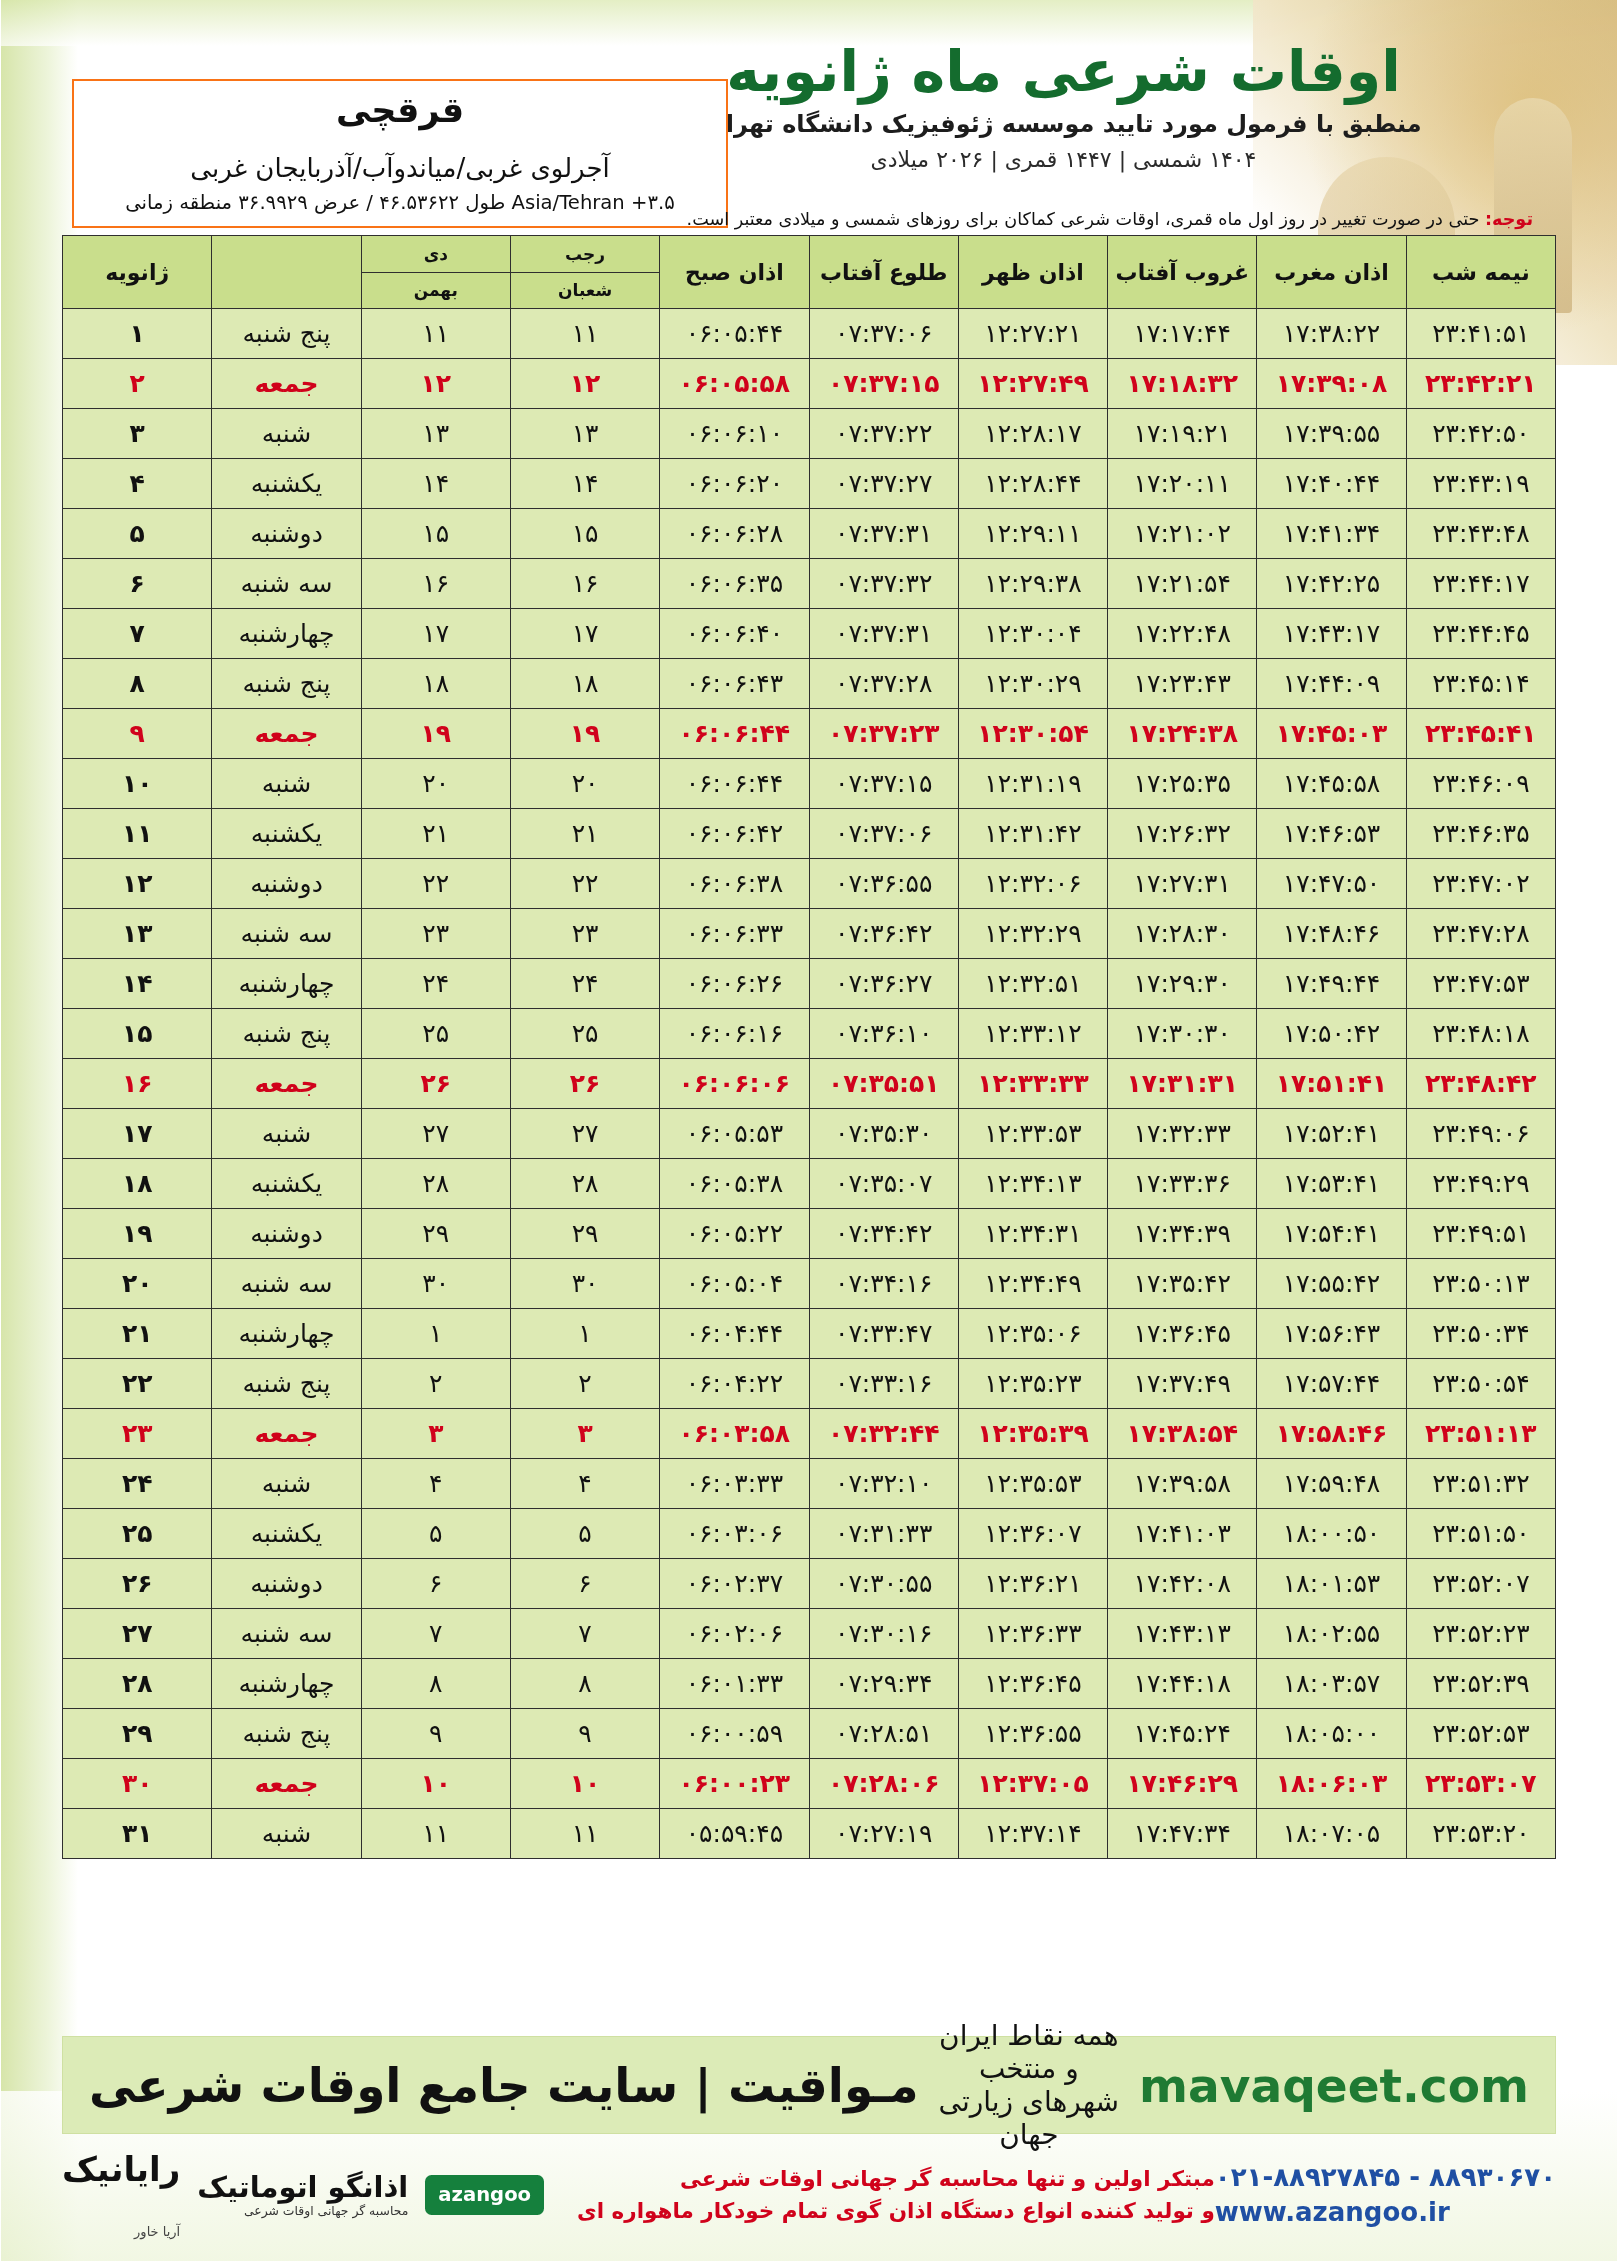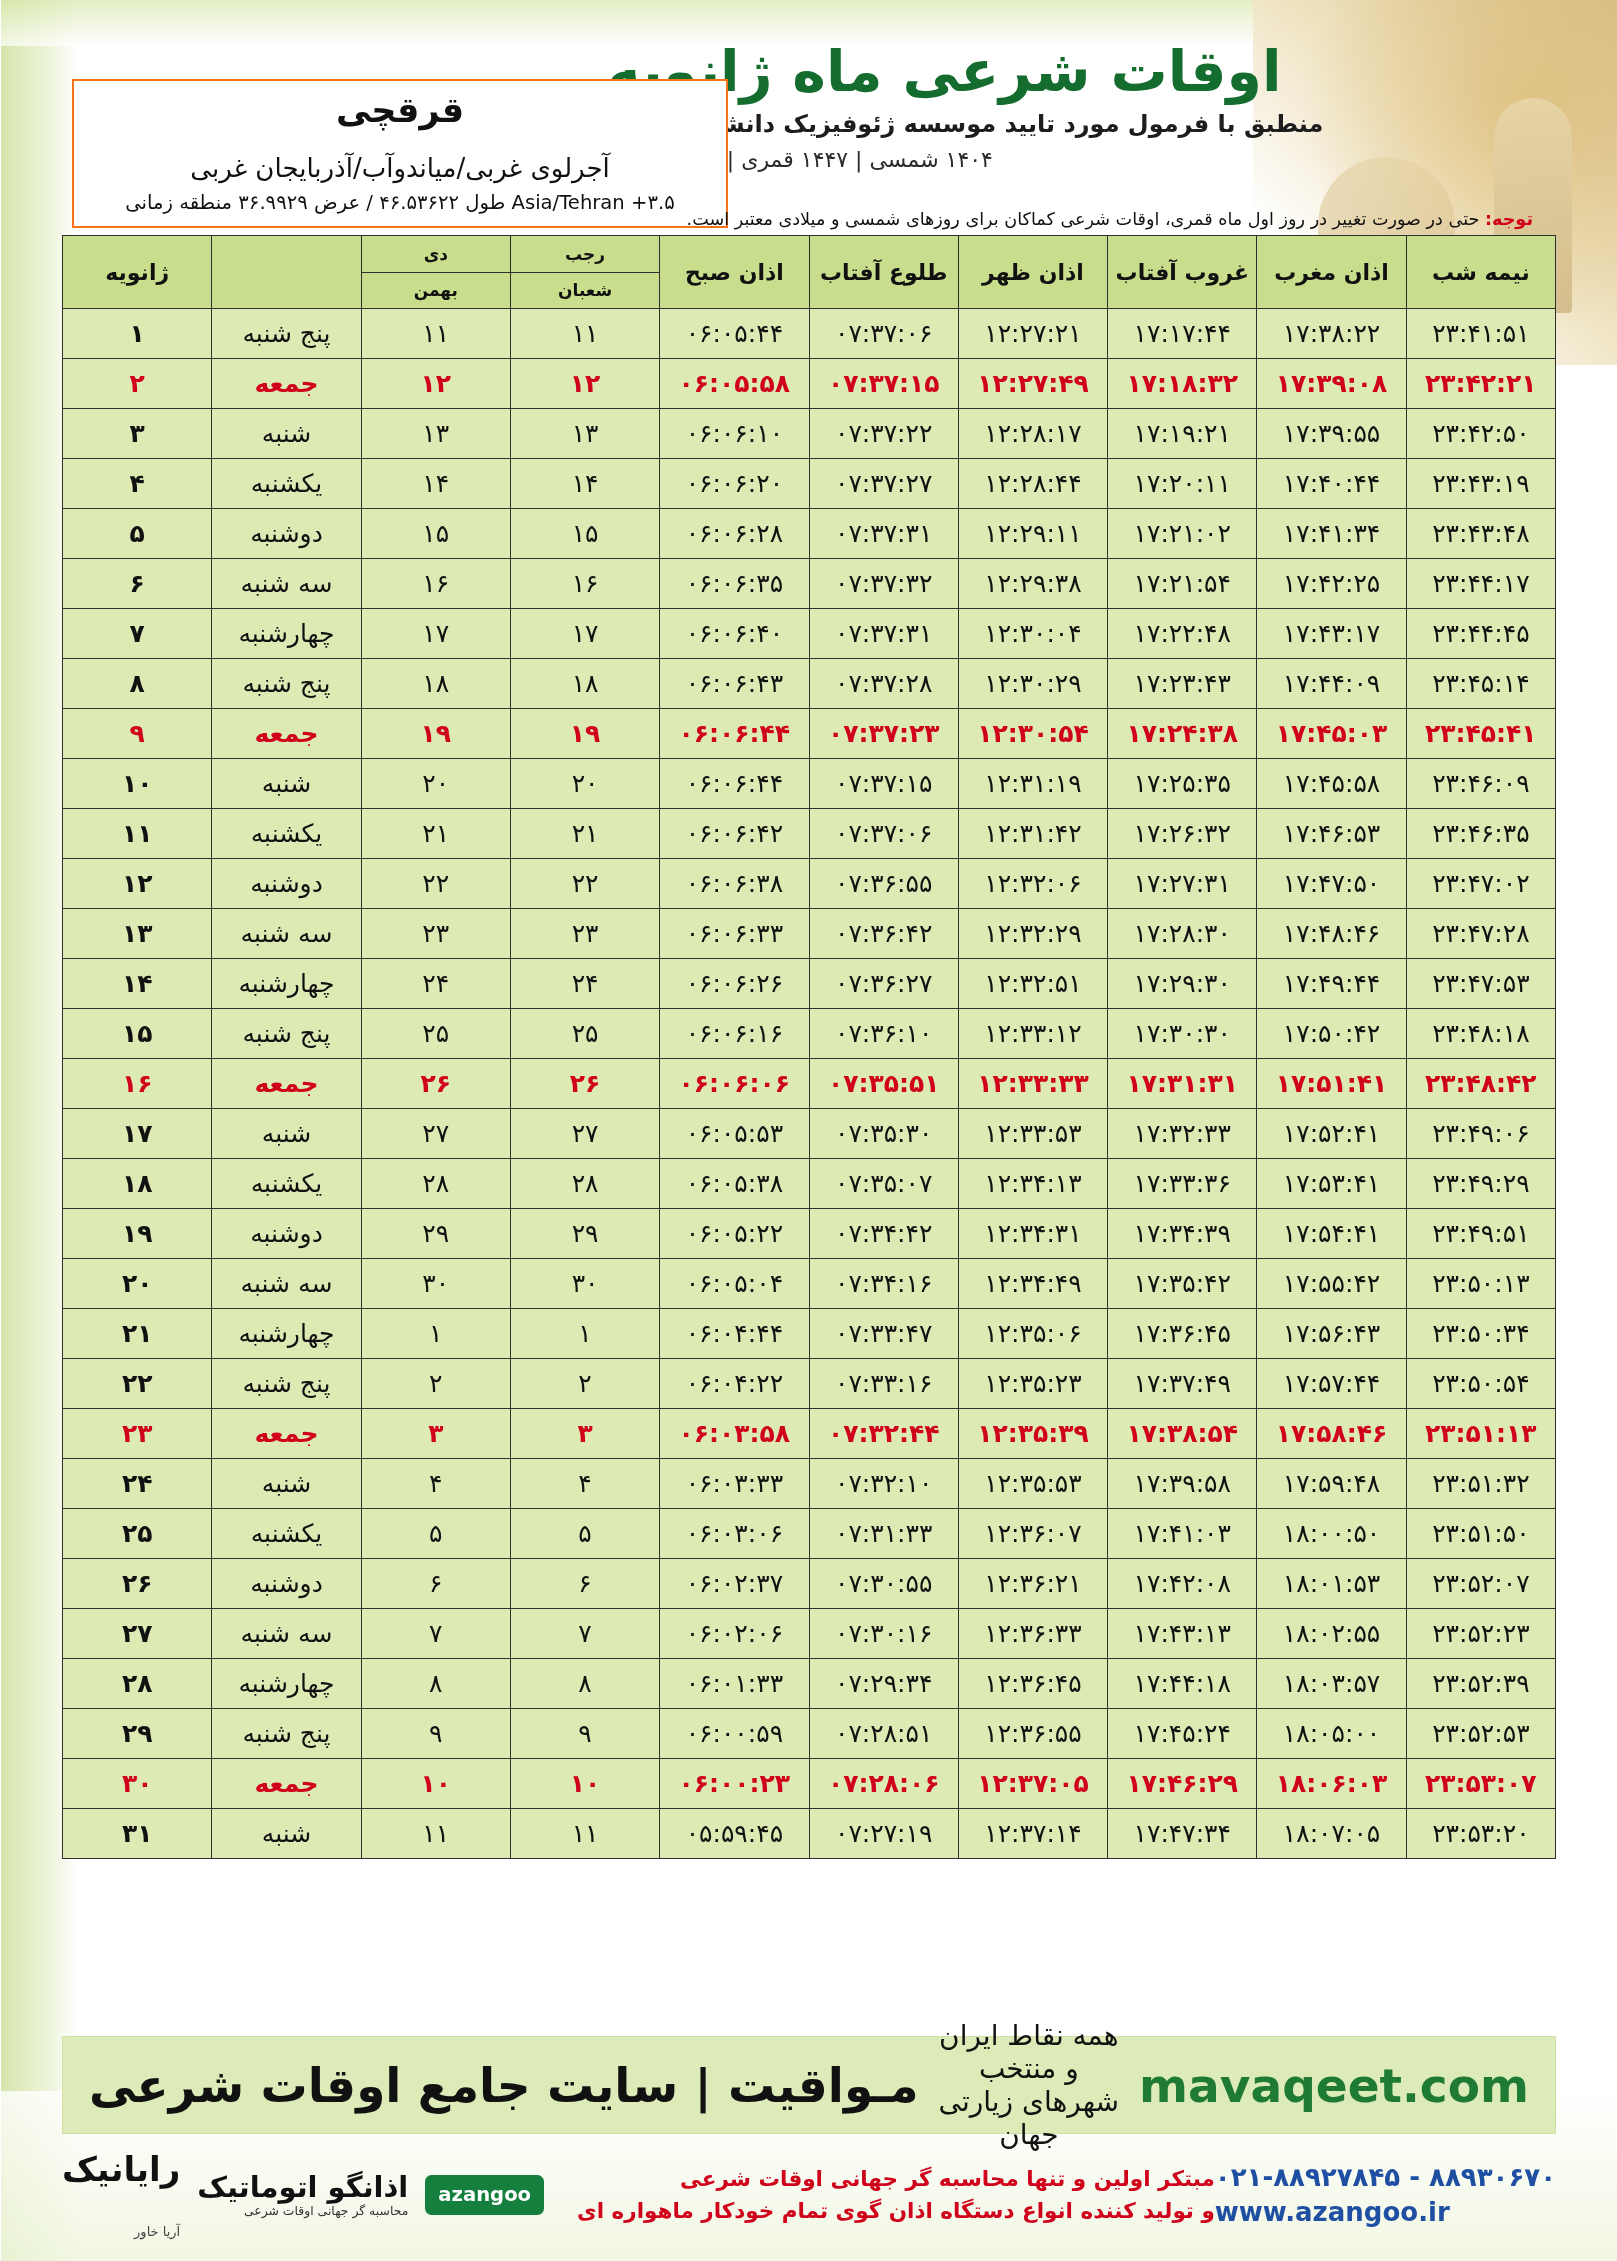--- a/index.html
+++ b/index.html
@@ -42,21 +42,21 @@
     position:absolute;left:0;bottom:0;width:1618px;height:170px;
     background:linear-gradient(to top,#eef5dc,#ffffff);
     opacity:.8;
   }
 
   
   .header{
     position:absolute;top:33px;left:0;width:1618px;height:196px;
   }
   .title-block{
-    position:absolute;right:98px;top:6.5px;text-align:left;width:913px;
+    position:absolute;right:98px;top:6.5px;text-align:center;width:913px;
   }
   .main-title{
     font-size:57px;font-weight:bold;color:#146c2e;line-height:1.1;
     letter-spacing:-0.7px;
   }
   .sub-title{
     font-size:24px;font-weight:bold;color:#1d1d1d;margin-top:7.8px;
   }
   .years-line{
     font-size:22px;color:#2b2b2b;margin-top:9px;

